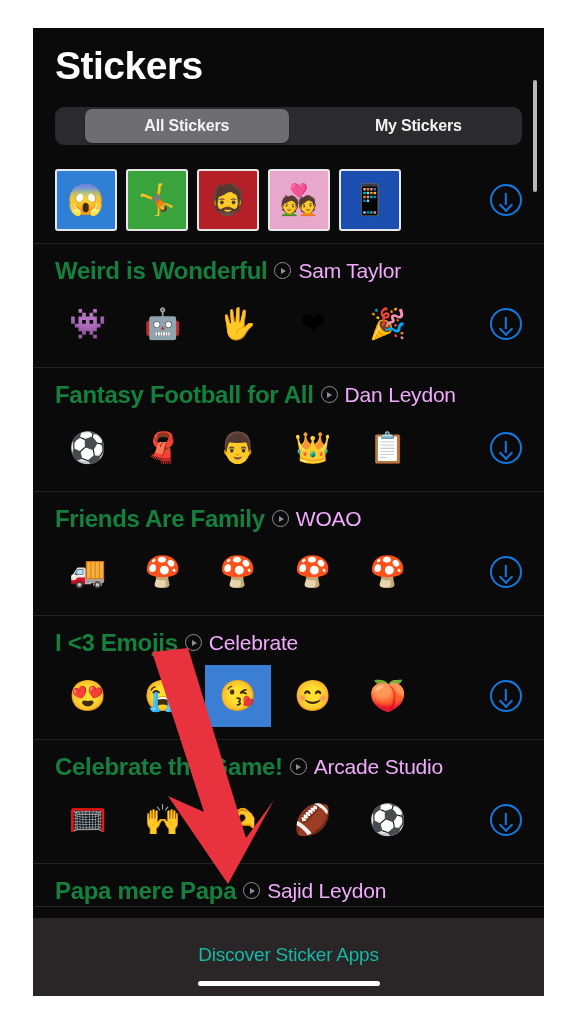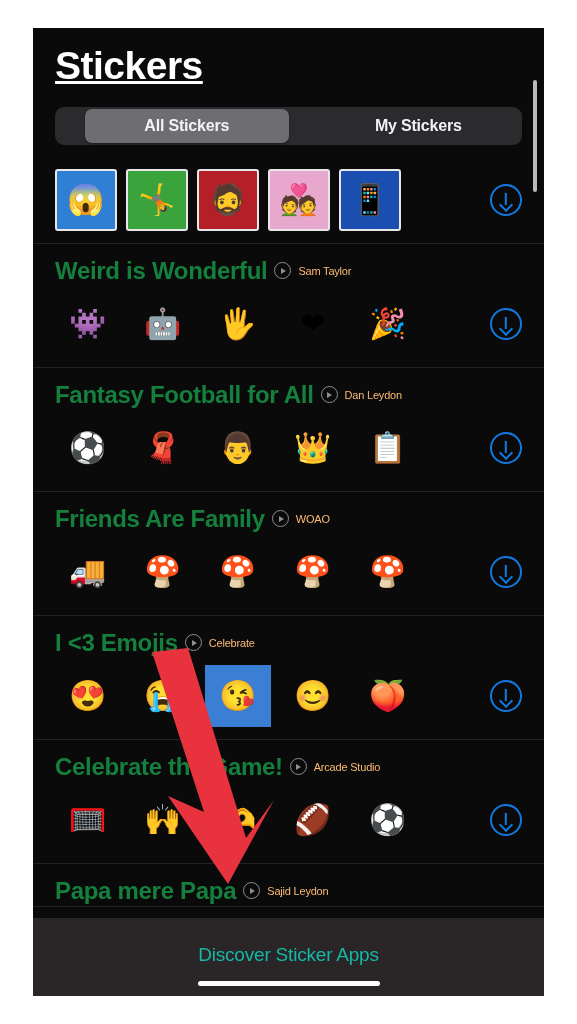--- a/index.html
+++ b/index.html
@@ -28,21 +28,20 @@
   #header {
     padding: 18px 22px 0 22px;
   }
 
   #page-title {
     font-size: 39px;
     font-weight: bold;
     color: #ffffff;
     letter-spacing: -0.5px;
     line-height: 1.05;
-    text-decoration: underline;
   }
 
   
   #segmented-control {
     margin: 20px 22px 0 22px;
     height: 38px;
     background: #2b2b2d;
     border-radius: 9px;
     display: flex;
     padding: 2px;
@@ -116,22 +115,22 @@
   .play-icon::after {
     content: "";
     width: 0; height: 0;
     border-left: 5px solid #8e8e93;
     border-top: 3.2px solid transparent;
     border-bottom: 3.2px solid transparent;
     margin-left: 1.5px;
   }
 
   .pack-author {
-    font-size: 11px;
-    color: #fdba74;
+    font-size: 21px;
+    color: #f0abfc;
     letter-spacing: -0.2px;
     white-space: nowrap;
   }
 
   .pack-body {
     display: flex;
     align-items: center;
     padding: 8px 0 12px 0;
   }
 

